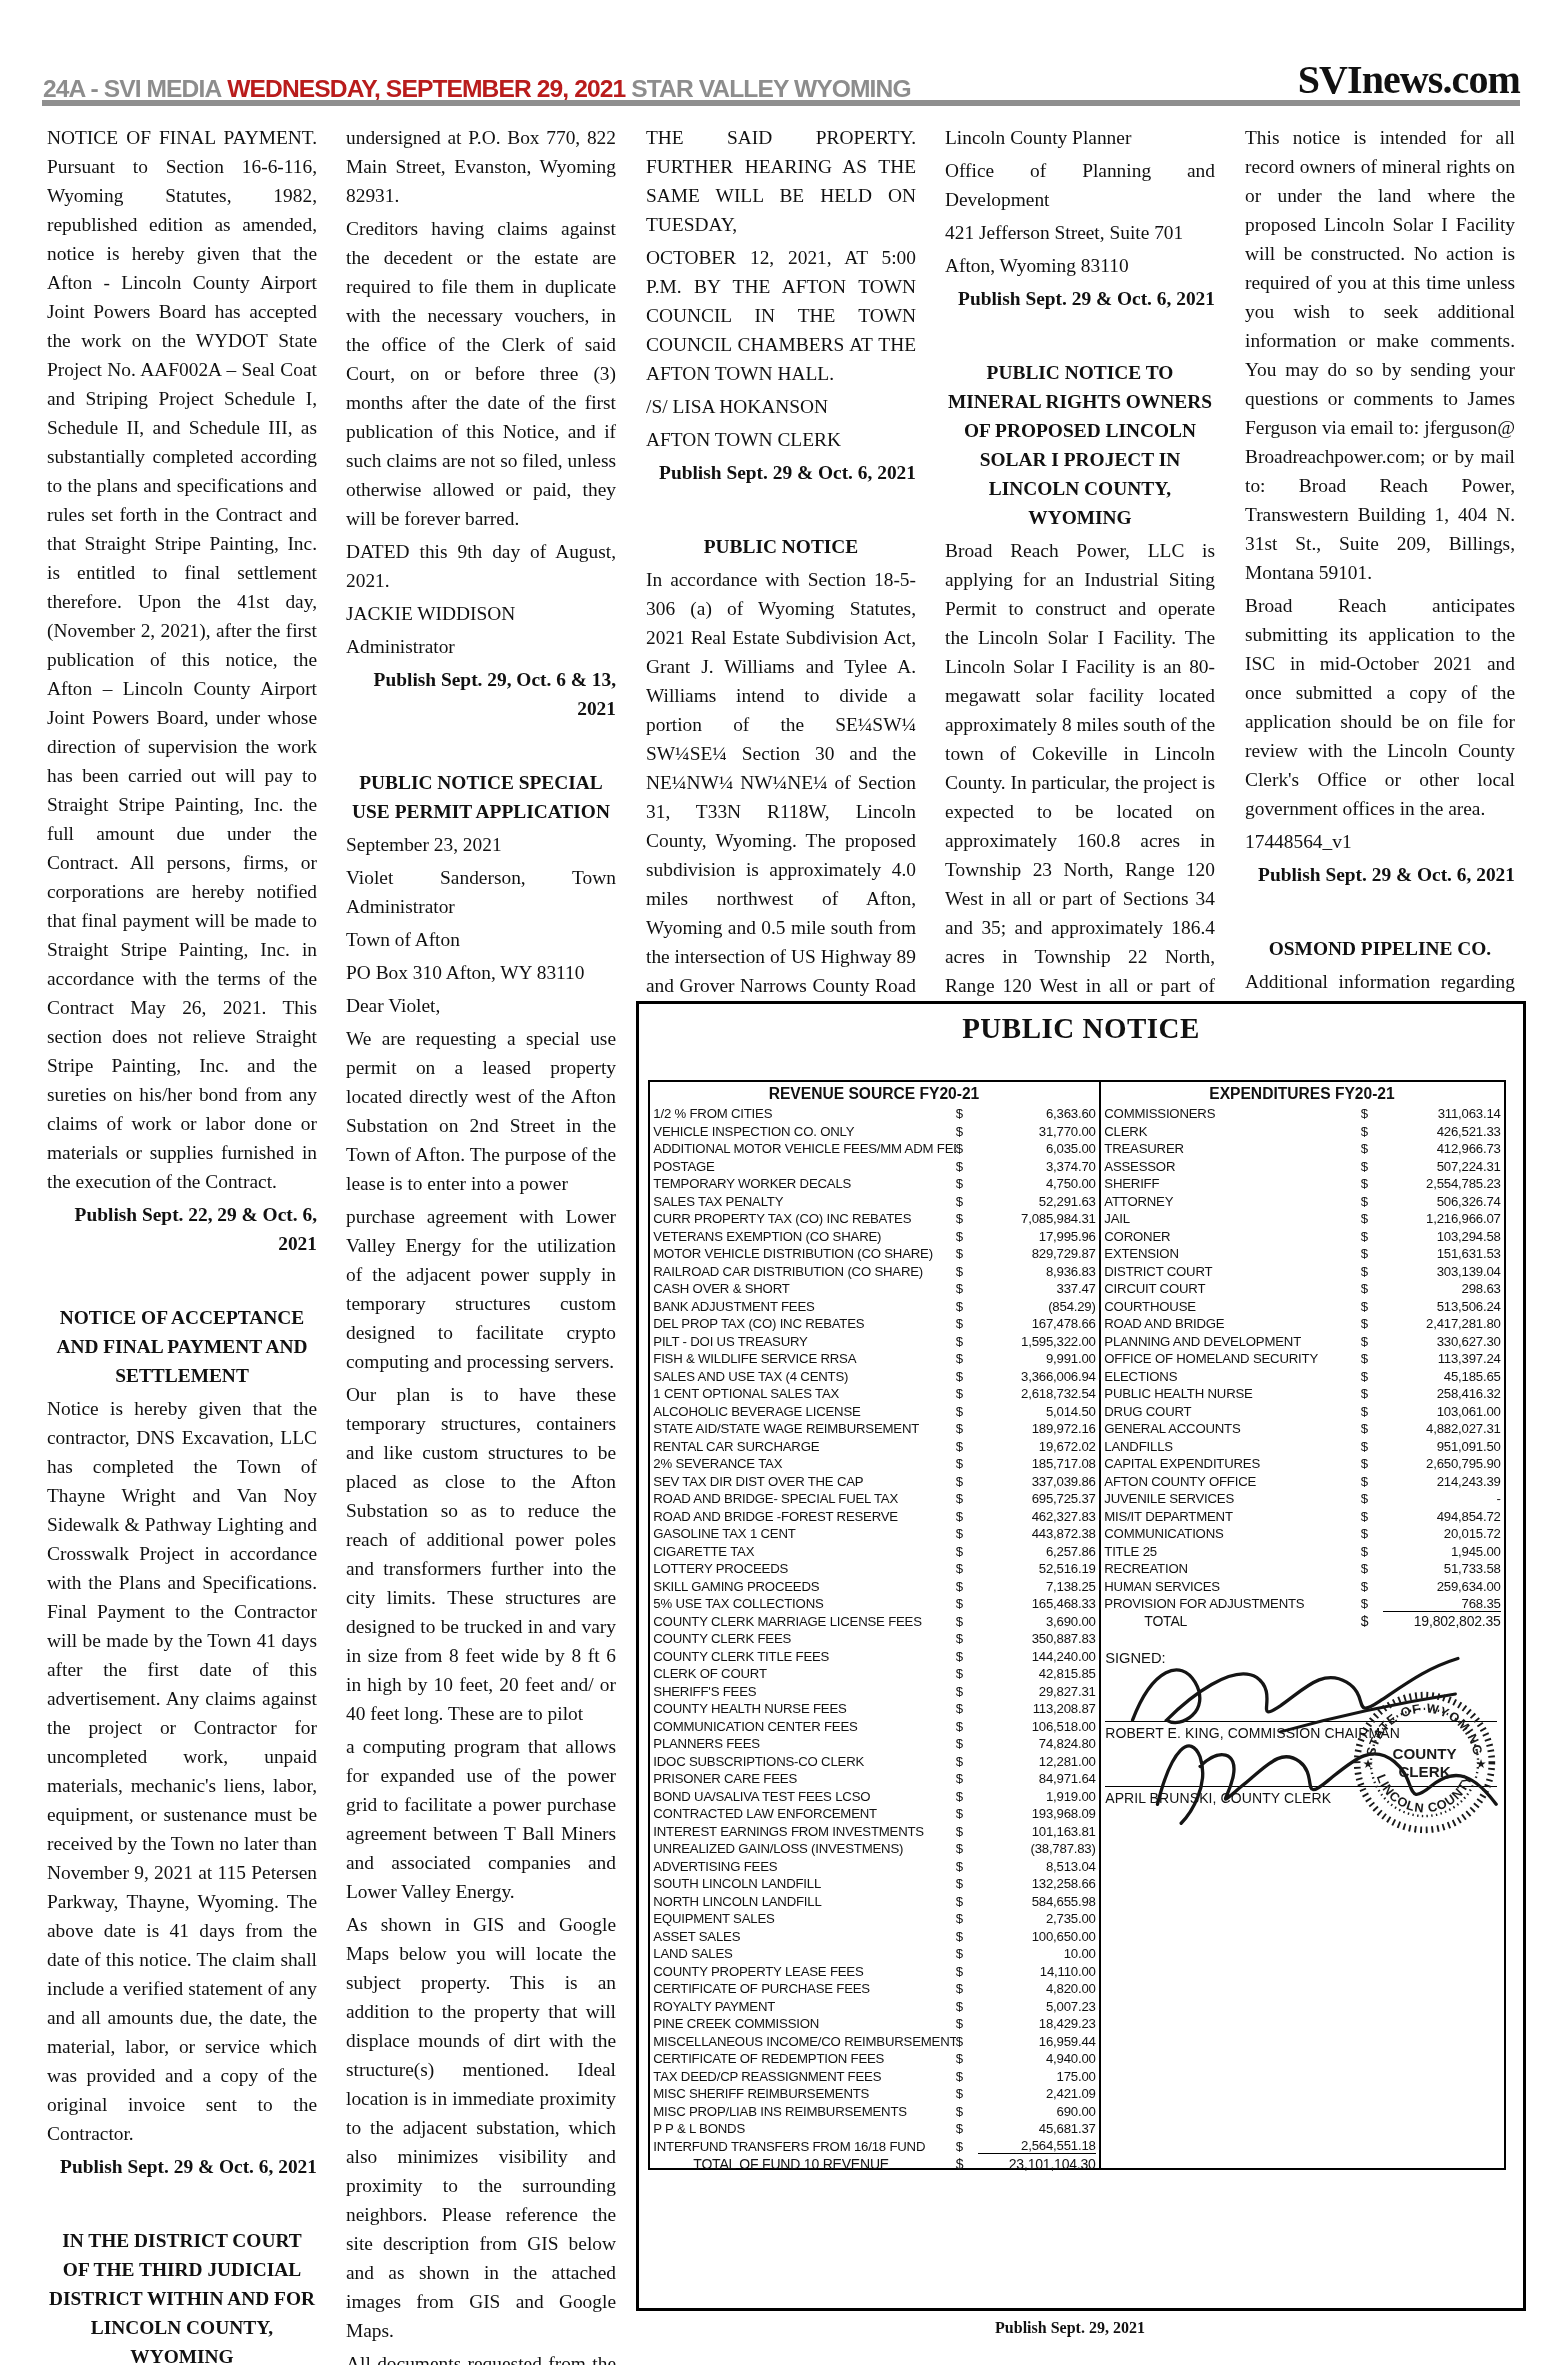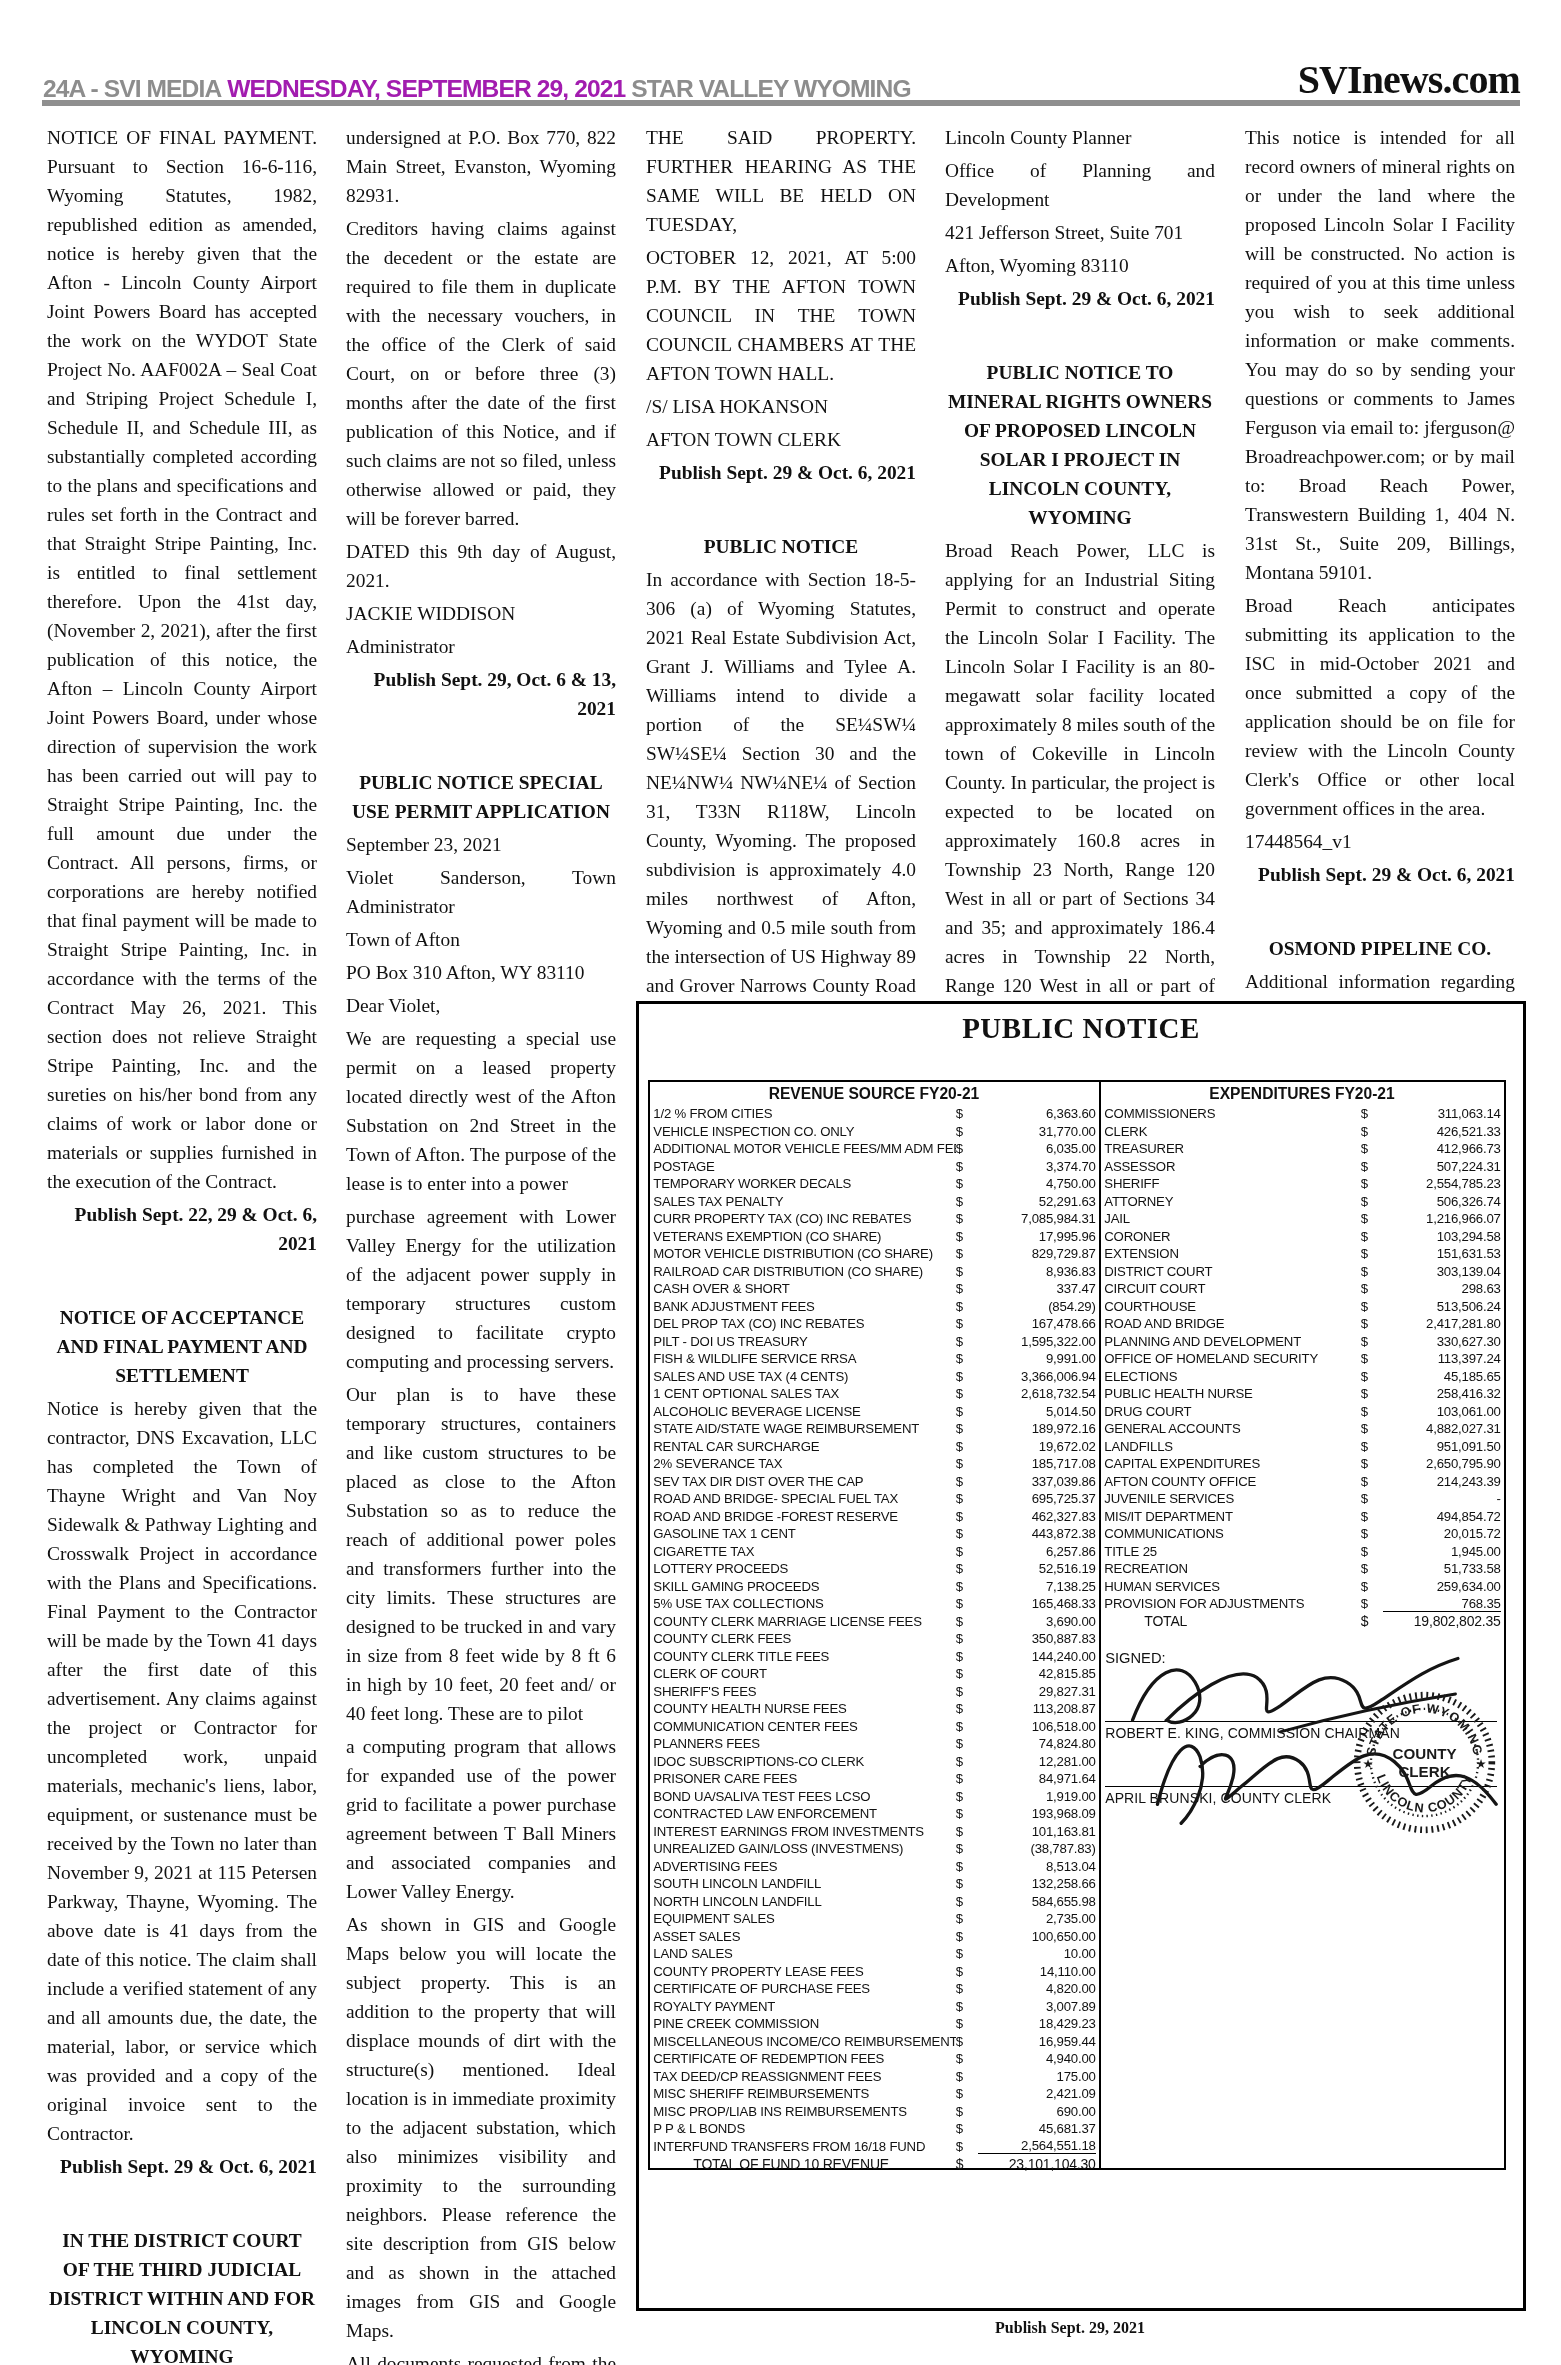--- a/index.html
+++ b/index.html
@@ -4,21 +4,21 @@
 <style>
   html,body{margin:0;padding:0;background:#e8e8e8;}
   .page{position:relative;width:1561px;height:2413px;background:#ffffff;overflow:hidden;
         font-family:"Liberation Serif",serif;color:#111;}
   
   .mast{position:absolute;left:43px;top:56px;width:1477px;display:flex;
         justify-content:space-between;align-items:flex-end;}
   .mast-left{font-family:"Liberation Sans",sans-serif;font-size:24.6px;letter-spacing:-0.9px;
         white-space:nowrap;}
   .mast-left .dim{color:#8d8d8d;font-weight:bold;}
-  .mast-left .strong{color:#a21caf;font-weight:bold;}
+  .mast-left .strong{color:#b91c1c;font-weight:bold;}
   .mast-site{font-size:40px;font-weight:bold;letter-spacing:-0.9px;}
   .rule{position:absolute;left:42px;top:100px;width:1478px;height:6.2px;background:#8f8f8f;}
   
   .col{position:absolute;top:119px;width:278px;font-size:19.4px;line-height:29px;}
   #col1{left:43px;} #col2{left:342px;} #col3{left:642px;} #col4{left:941px;} #col5{left:1241px;}
   .blk{margin:4px;}
   .blk.body{text-align:justify;}
   .blk.plain{text-align:left;}
   .blk.heading{font-weight:bold;text-align:center;margin-top:27.4px;margin-bottom:1.9px;}
   .blk.publish{font-weight:bold;text-align:right;}
@@ -385,21 +385,21 @@
               <span class="amt">14,110.00</span>
             </div>
             <div class="trow">
               <span class="lbl">CERTIFICATE OF PURCHASE FEES</span>
               <span class="cur">$</span>
               <span class="amt">4,820.00</span>
             </div>
             <div class="trow">
               <span class="lbl">ROYALTY PAYMENT</span>
               <span class="cur">$</span>
-              <span class="amt">3,007.89</span>
+              <span class="amt">5,007.23</span>
             </div>
             <div class="trow">
               <span class="lbl">PINE CREEK COMMISSION</span>
               <span class="cur">$</span>
               <span class="amt">18,429.23</span>
             </div>
             <div class="trow">
               <span class="lbl">MISCELLANEOUS INCOME/CO REIMBURSEMENTS</span>
               <span class="cur">$</span>
               <span class="amt">16,959.44</span>

